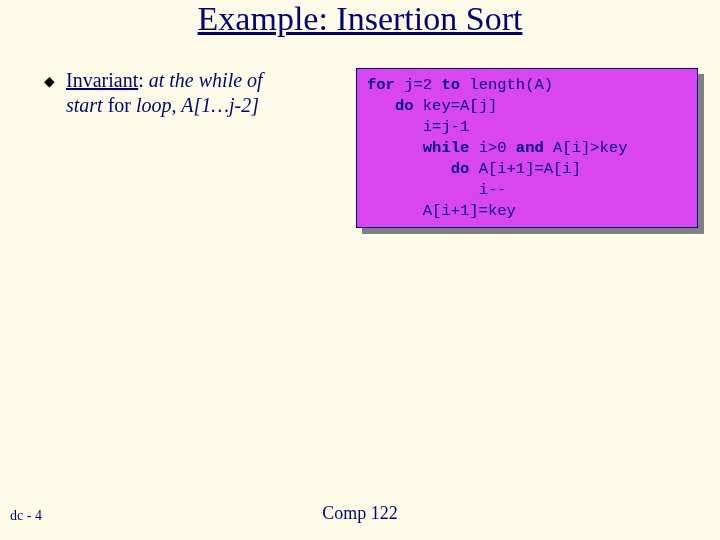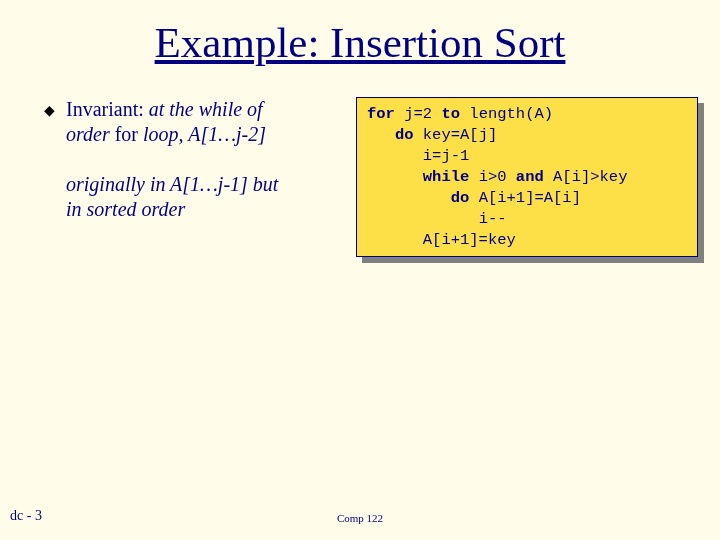--- a/index.html
+++ b/index.html
@@ -5,23 +5,22 @@
   * { box-sizing: border-box; margin: 0; padding: 0; }
   html, body { width: 720px; height: 540px; overflow: hidden; }
   body {
     background: #fffde9;
     font-family: "Times New Roman", Times, serif;
     color: #000080;
     position: relative;
   }
   .title {
     text-align: center;
-    font-size: 43px;
+    font-size: 34px;
     text-decoration: underline;
-    padding-top: 18px;
     padding-bottom: 30px;
     font-weight: normal;
   }
   .content {
     display: flex;
     flex-direction: row;
     padding: 0 22px 0 44px;
     gap: 12px;
   }
   .left {
@@ -34,36 +33,36 @@
     align-items: flex-start;
   }
   .bullet {
     flex: 0 0 22px;
     font-size: 14px;
     padding-top: 5px;
     color: #000000;
   }
   .bullet-text { flex: 1; font-style: italic; }
   .bullet-text .roman { font-style: normal; }
-  .invariant { font-style: normal; margin-top: 47px; }
+  .invariant { text-decoration: underline; font-style: normal; margin-top: 47px; }
   .right {
     flex: 1;
     position: relative;
   }
   .code-shadow {
     position: absolute;
     top: 6px;
     left: 6px;
     right: -6px;
     height: 160px;
     background: #808080;
   }
   .code-box {
     position: relative;
-    background: #fde047;
+    background: #d946ef;
     border: 1.5px solid #000080;
     padding: 6px 10px 8px 10px;
     font-family: "Courier New", Courier, monospace;
     font-size: 15.5px;
     line-height: 1.35;
     color: #000080;
     white-space: pre;
     height: 160px;
   }
   .kw { font-weight: bold; }
@@ -73,43 +72,43 @@
     bottom: 16px;
     font-size: 14px;
     color: #000080;
   }
   .footer-center {
     position: absolute;
     left: 0;
     right: 0;
     bottom: 16px;
     text-align: center;
-    font-size: 11px;
+    font-size: 18px;
     color: #000080;
   }
 </style>
 </head>
 <body>
 
 <h1 class="title">Example: Insertion Sort</h1>
 
 <div class="content">
   <div class="left">
     <div class="bullet-row">
       <div class="bullet">◆</div>
-      <div class="bullet-text"><span class="roman"><span class="invariant">Invariant</span><span>: </span></span><span>at the while of</span><br><span>order </span><span class="roman">for</span><span> loop, A[1…j-2]</span><br><br><span>originally in A[1…j-1] but</span><br><span>in sorted order</span></div>
+      <div class="bullet-text"><span class="roman"><span class="invariant">Invariant</span><span>: </span></span><span>at the while of</span><br><span>start </span><span class="roman">for</span><span> loop, A[1…j-2]</span><br><br><br></div>
     </div>
   </div>
 
   <div class="right">
     <div class="code-shadow"></div>
     <div class="code-box"><span class="kw">for</span><span> j=2 </span><span class="kw">to</span><span> length(A)</span>
    <span class="kw">do</span><span> key=A[j]</span>
       <span>i=j-1</span>
       <span class="kw">while</span><span> i&gt;0 </span><span class="kw">and</span><span> A[i]&gt;key</span>
          <span class="kw">do</span><span> A[i+1]=A[i]</span>
             <span>i--</span>
       <span>A[i+1]=key</span></div>
   </div>
 </div>
 
-<div class="footer-left">dc - 3</div>
+<div class="footer-left">dc - 4</div>
 <div class="footer-center">Comp 122</div>
 
 </body></html>

